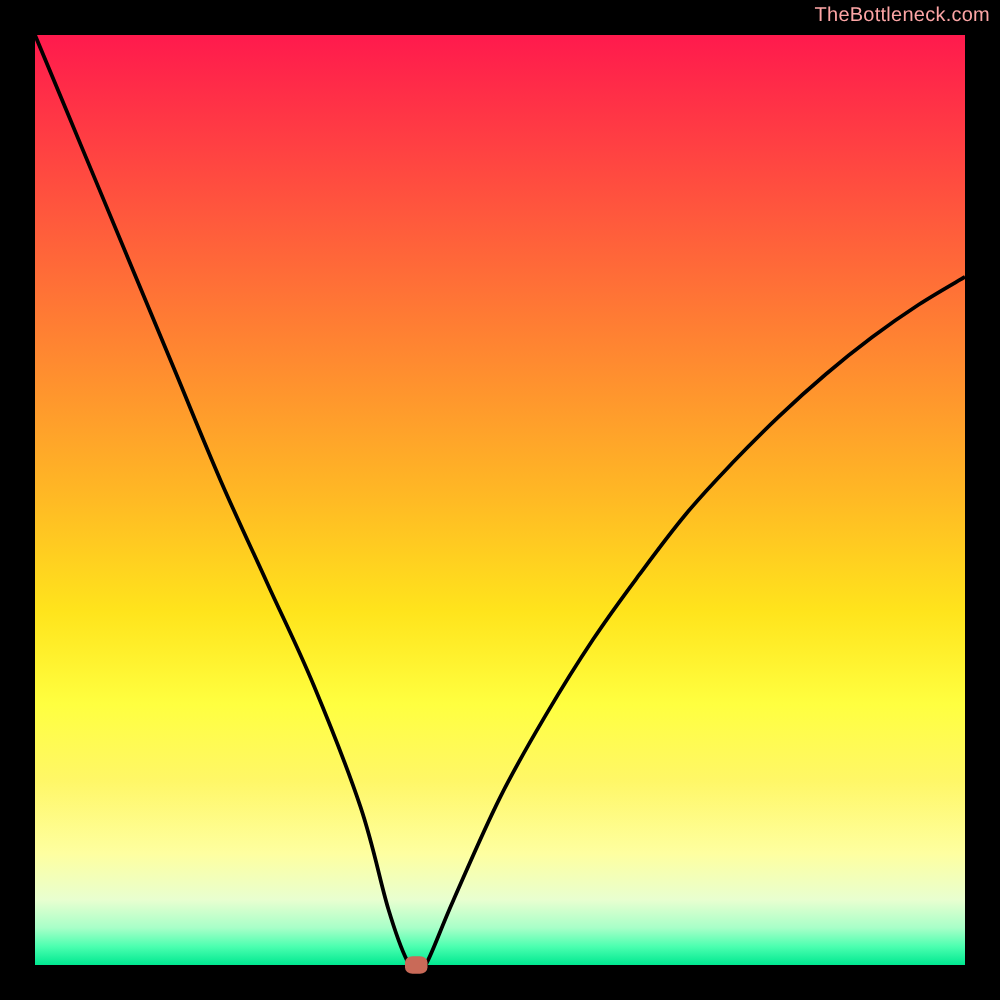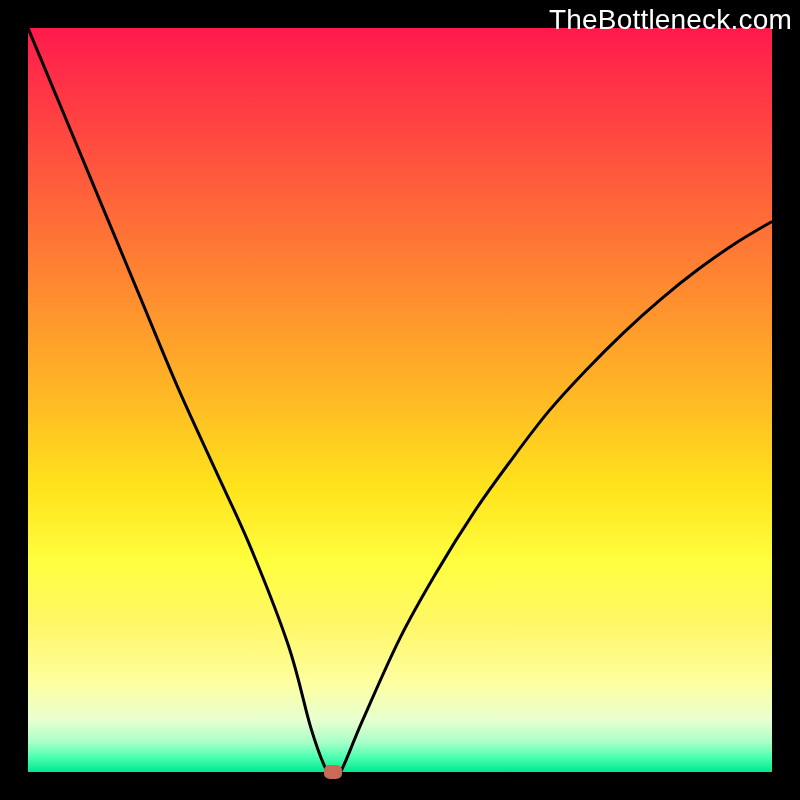--- a/index.html
+++ b/index.html
@@ -36,23 +36,23 @@
       #feffa0 88%,
       #e8ffd0 93%,
       #a8ffc8 96%,
       #4cffb0 98%,
       #00e890 100%);
   }
   .watermark {
     position: absolute;
     top: 4px;
     right: 8px;
-    font-size: 28px;
+    font-size: 16px;
     font-weight: 500;
-    color: #ffffff;
+    color: #fca5a5;
     letter-spacing: 0.2px;
     user-select: none;
   }
   svg.curve {
     position: absolute;
     left: 0;
     top: 0;
     width: 744px;
     height: 744px;
   }

